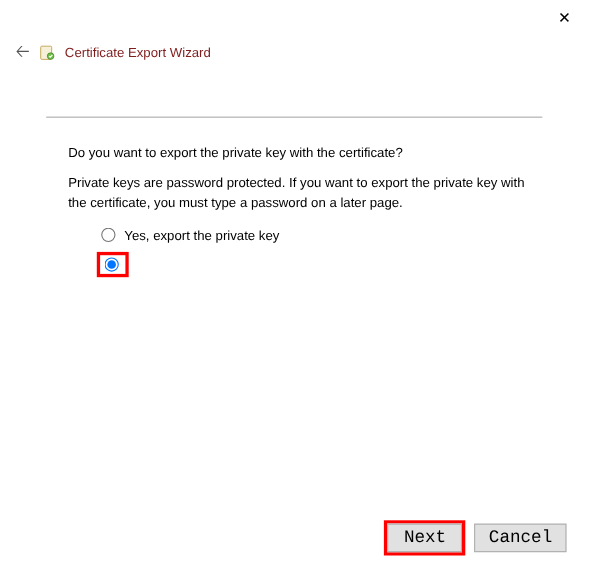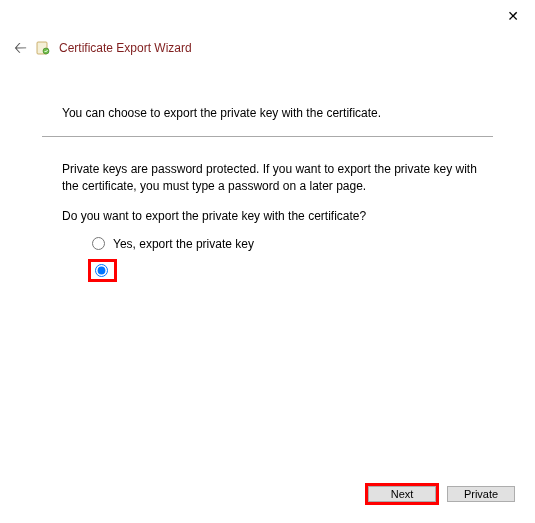--- a/index.html
+++ b/index.html
@@ -109,24 +109,24 @@
     .footer {
       position: absolute;
       bottom: 18px;
       right: 20px;
       display: flex;
       gap: 8px;
       align-items: center;
     }
     .btn {
       min-width: 68px;
-      height: 16px;
+      height: 26px;
       padding: 0 12px;
-      font-size: 11px;
-      font-family: Liberation Sans, sans-serif;
+      font-size: 16px;
+      font-family: Liberation Mono, monospace;
       background: #e1e1e1;
       border: 1px solid #adadad;
       cursor: pointer;
     }
     .highlight-btn {
       border: 3px solid #ff0000;
       display: inline-flex;
     }
   </style>
 </head>
@@ -142,37 +142,36 @@
     <svg width="16" height="16" viewBox="0 0 16 16">
       <rect x="2" y="2" width="10" height="12" rx="1" fill="#f5f0d8" stroke="#c0a050" stroke-width="0.8"></rect>
       <circle cx="11" cy="11" r="3" fill="#6fbf4a" stroke="#3a7a1f" stroke-width="0.6"></circle>
       <path d="M9.6 11 l1 1 l2 -2" stroke="#fff" stroke-width="1" fill="none"></path>
     </svg>
   </span>
   <span class="wiz-title">Certificate Export Wizard</span>
 </div>
 
 <div class="content">
-  <div class="sect-sub">You can choose to export the private key with the certificate.</div>
   <hr class="hr">
 
+  <div class="body-text p2">Do you want to export the private key with the certificate?</div>
   <div class="body-text p1">Private keys are password protected. If you want to export the private key with the certificate, you must type a password on a later page.</div>
-  <div class="body-text p2">Do you want to export the private key with the certificate?</div>
 
   <div class="radio-group">
     <label class="radio-item">
       <input type="radio" name="exportkey" style="">
       <span>Yes, export the private key</span>
     </label>
     <div class="highlight">
       <label class="radio-item" style="margin-bottom:0;">
         <input type="radio" name="exportkey" checked="" style="">
       </label>
     </div>
   </div>
 </div>
 
 <div class="footer">
   <span class="highlight-btn">
     <button class="btn">Next</button>
   </span>
-  <button class="btn">Private</button>
+  <button class="btn">Cancel</button>
 </div>
 
 </body></html>

